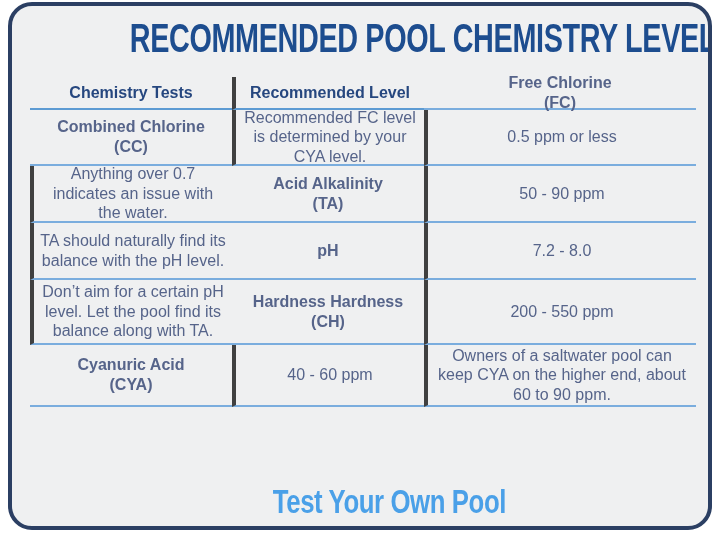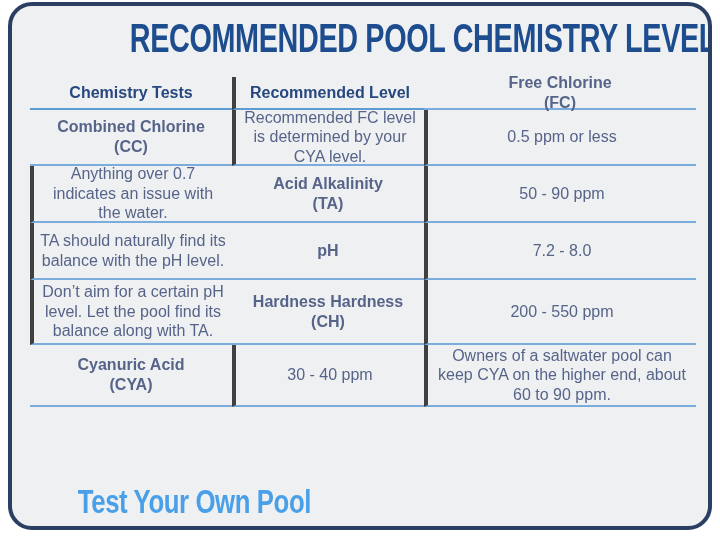--- a/index.html
+++ b/index.html
@@ -57,21 +57,21 @@
   }
   .cell.c2, .cell.c3 { border-left: 4px solid #404040; }
   .cell.header {
     font-weight: bold;
     color: #26477f;
     border-bottom: 2px solid #5d9bd3;
   }
   .cell.test { white-space: pre-line; font-weight: bold; }
   .footer-wrap {
     margin: 14px 6px 0 0;
-    text-align: left;
+    text-align: center;
   }
   .footer-wrap span {
     display: inline-block;
     font-weight: bold;
     font-size: 33px;
     letter-spacing: -0.5px;
     color: #4aa0e8;
     transform: scaleX(0.78);
     transform-origin: right center;
     white-space: nowrap;
@@ -108,21 +108,21 @@
     <div class="cell test c1">pH</div>
     <div class="cell c2">7.2 - 8.0</div>
     <div class="cell c3">Don’t aim for a certain pH level. Let the pool find its balance along with TA.</div>
 
     <div class="cell test c1">Hardness Hardness
 (CH)</div>
     <div class="cell c2">200 - 550 ppm</div>
 
     <div class="cell test c1">Cyanuric Acid
 (CYA)</div>
-    <div class="cell c2">30 - 40 ppm</div>
+    <div class="cell c2">40 - 60 ppm</div>
     <div class="cell c3">Owners of a saltwater pool can keep CYA on the higher end, about 60 to 90 ppm.</div>
 
   </div>
 
   <div class="footer-wrap">
     <span>Test Your Own Pool</span>
   </div>
 
 </div>
 

